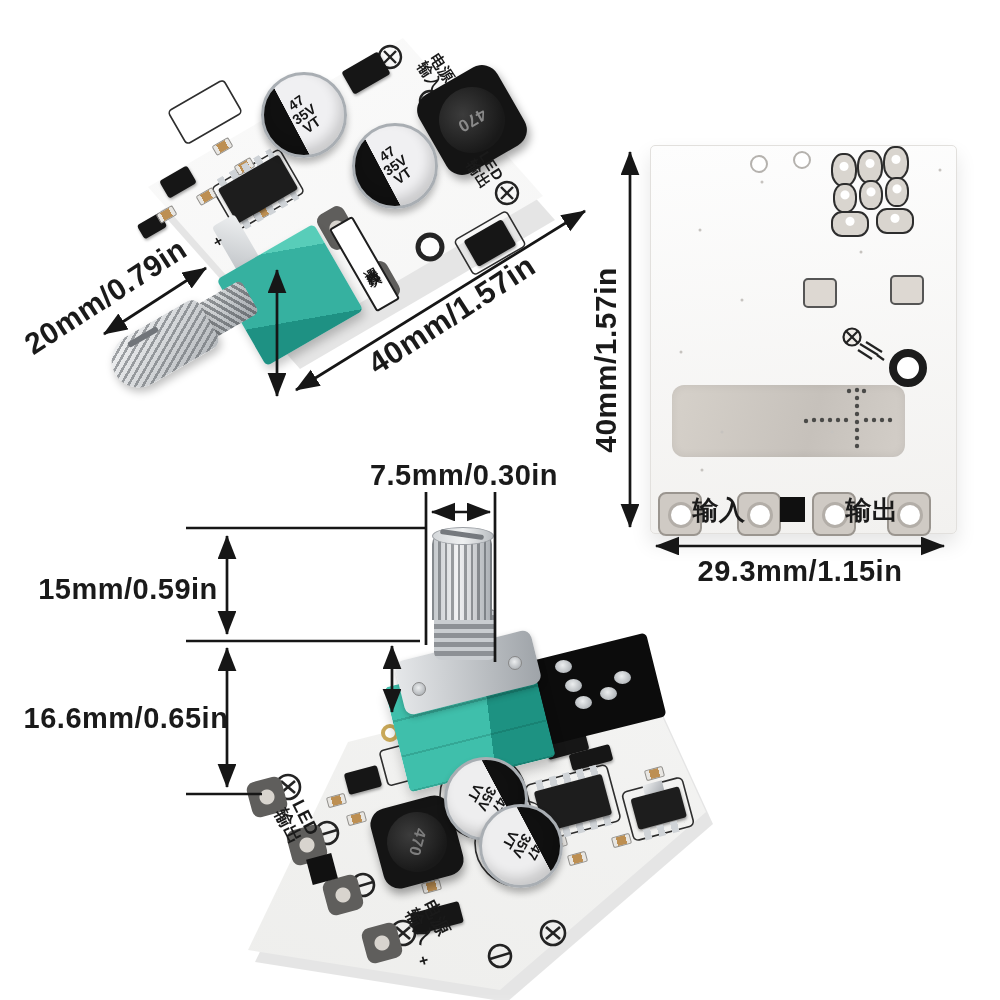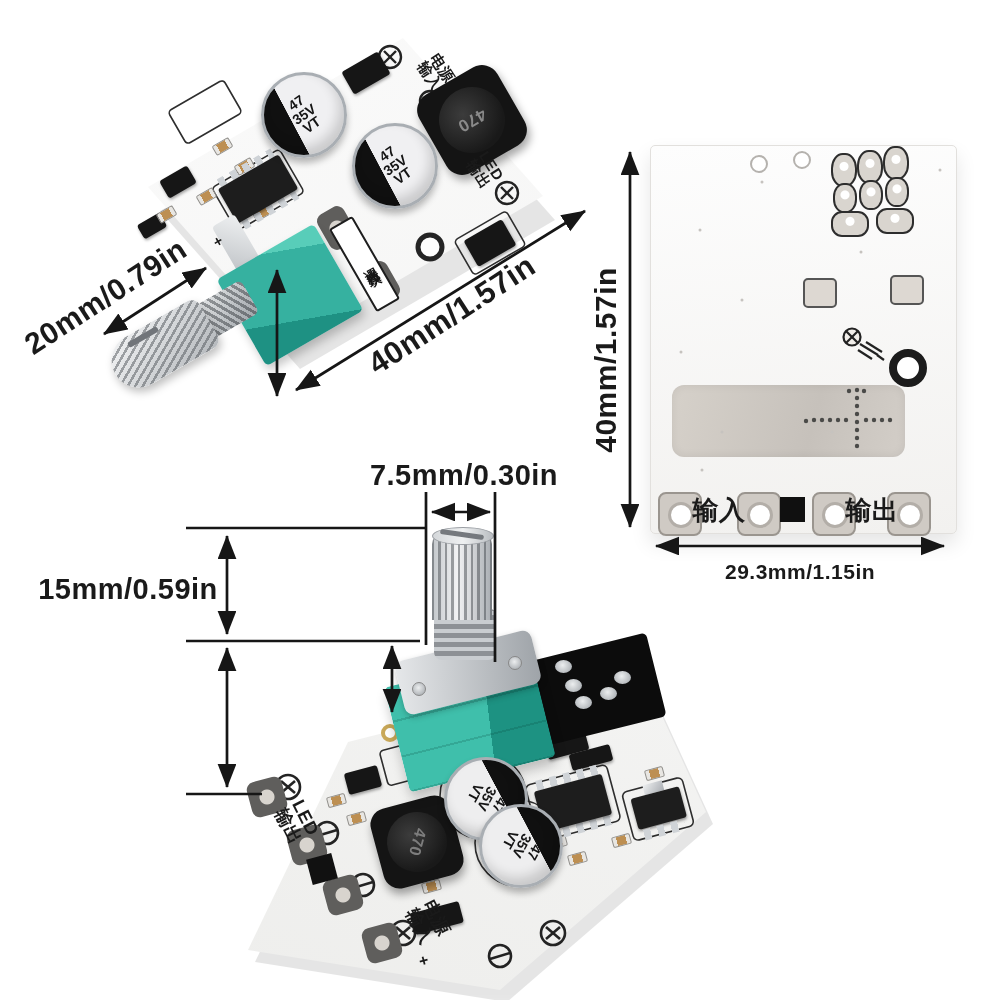--- a/index.html
+++ b/index.html
@@ -336,19 +336,20 @@
       <line x1="392" y1="646" x2="392" y2="712" marker-start="url(#ah)" marker-end="url(#ah)"></line>
       <line x1="426" y1="492" x2="426" y2="645"></line>
       <line x1="495" y1="492" x2="495" y2="662"></line>
       <line x1="432" y1="512" x2="490" y2="512" marker-start="url(#ah)" marker-end="url(#ah)"></line>
     </g>
   </svg>
 
   <div class="lbl" style="left:106px;top:297px;font-size:30px;transform:translate(-50%,-50%) rotate(-33deg);">20mm/0.79in</div>
   <div class="lbl" style="left:452px;top:315px;font-size:31px;transform:translate(-50%,-50%) rotate(-33deg);">40mm/1.57in</div>
   <div class="lbl" style="left:606px;top:360px;font-size:30px;transform:translate(-50%,-50%) rotate(-90deg);">40mm/1.57in</div>
-  <div class="lbl" style="left:800px;top:572px;font-size:21px;transform:translate(-50%,-50%);">29.3mm/1.15in</div>
+  <div class="lbl" style="left:800px;top:572px;font-size:29px;transform:translate(-50%,-50%);">29.3mm/1.15in</div>
   <div class="lbl" style="left:464px;top:476px;font-size:29px;transform:translate(-50%,-50%);">7.5mm/0.30in</div>
   <div class="lbl" style="left:128px;top:590px;font-size:29px;transform:translate(-50%,-50%);">15mm/0.59in</div>
+  <div class="lbl" style="left:126px;top:719px;font-size:29px;transform:translate(-50%,-50%);">16.6mm/0.65in</div>
   <div class="lbl" style="left:719px;top:510px;font-size:26px;transform:translate(-50%,-50%);">输入</div>
   <div class="lbl" style="left:872px;top:510px;font-size:26px;transform:translate(-50%,-50%);">输出</div>
 
 </div>
 
 </body></html>

